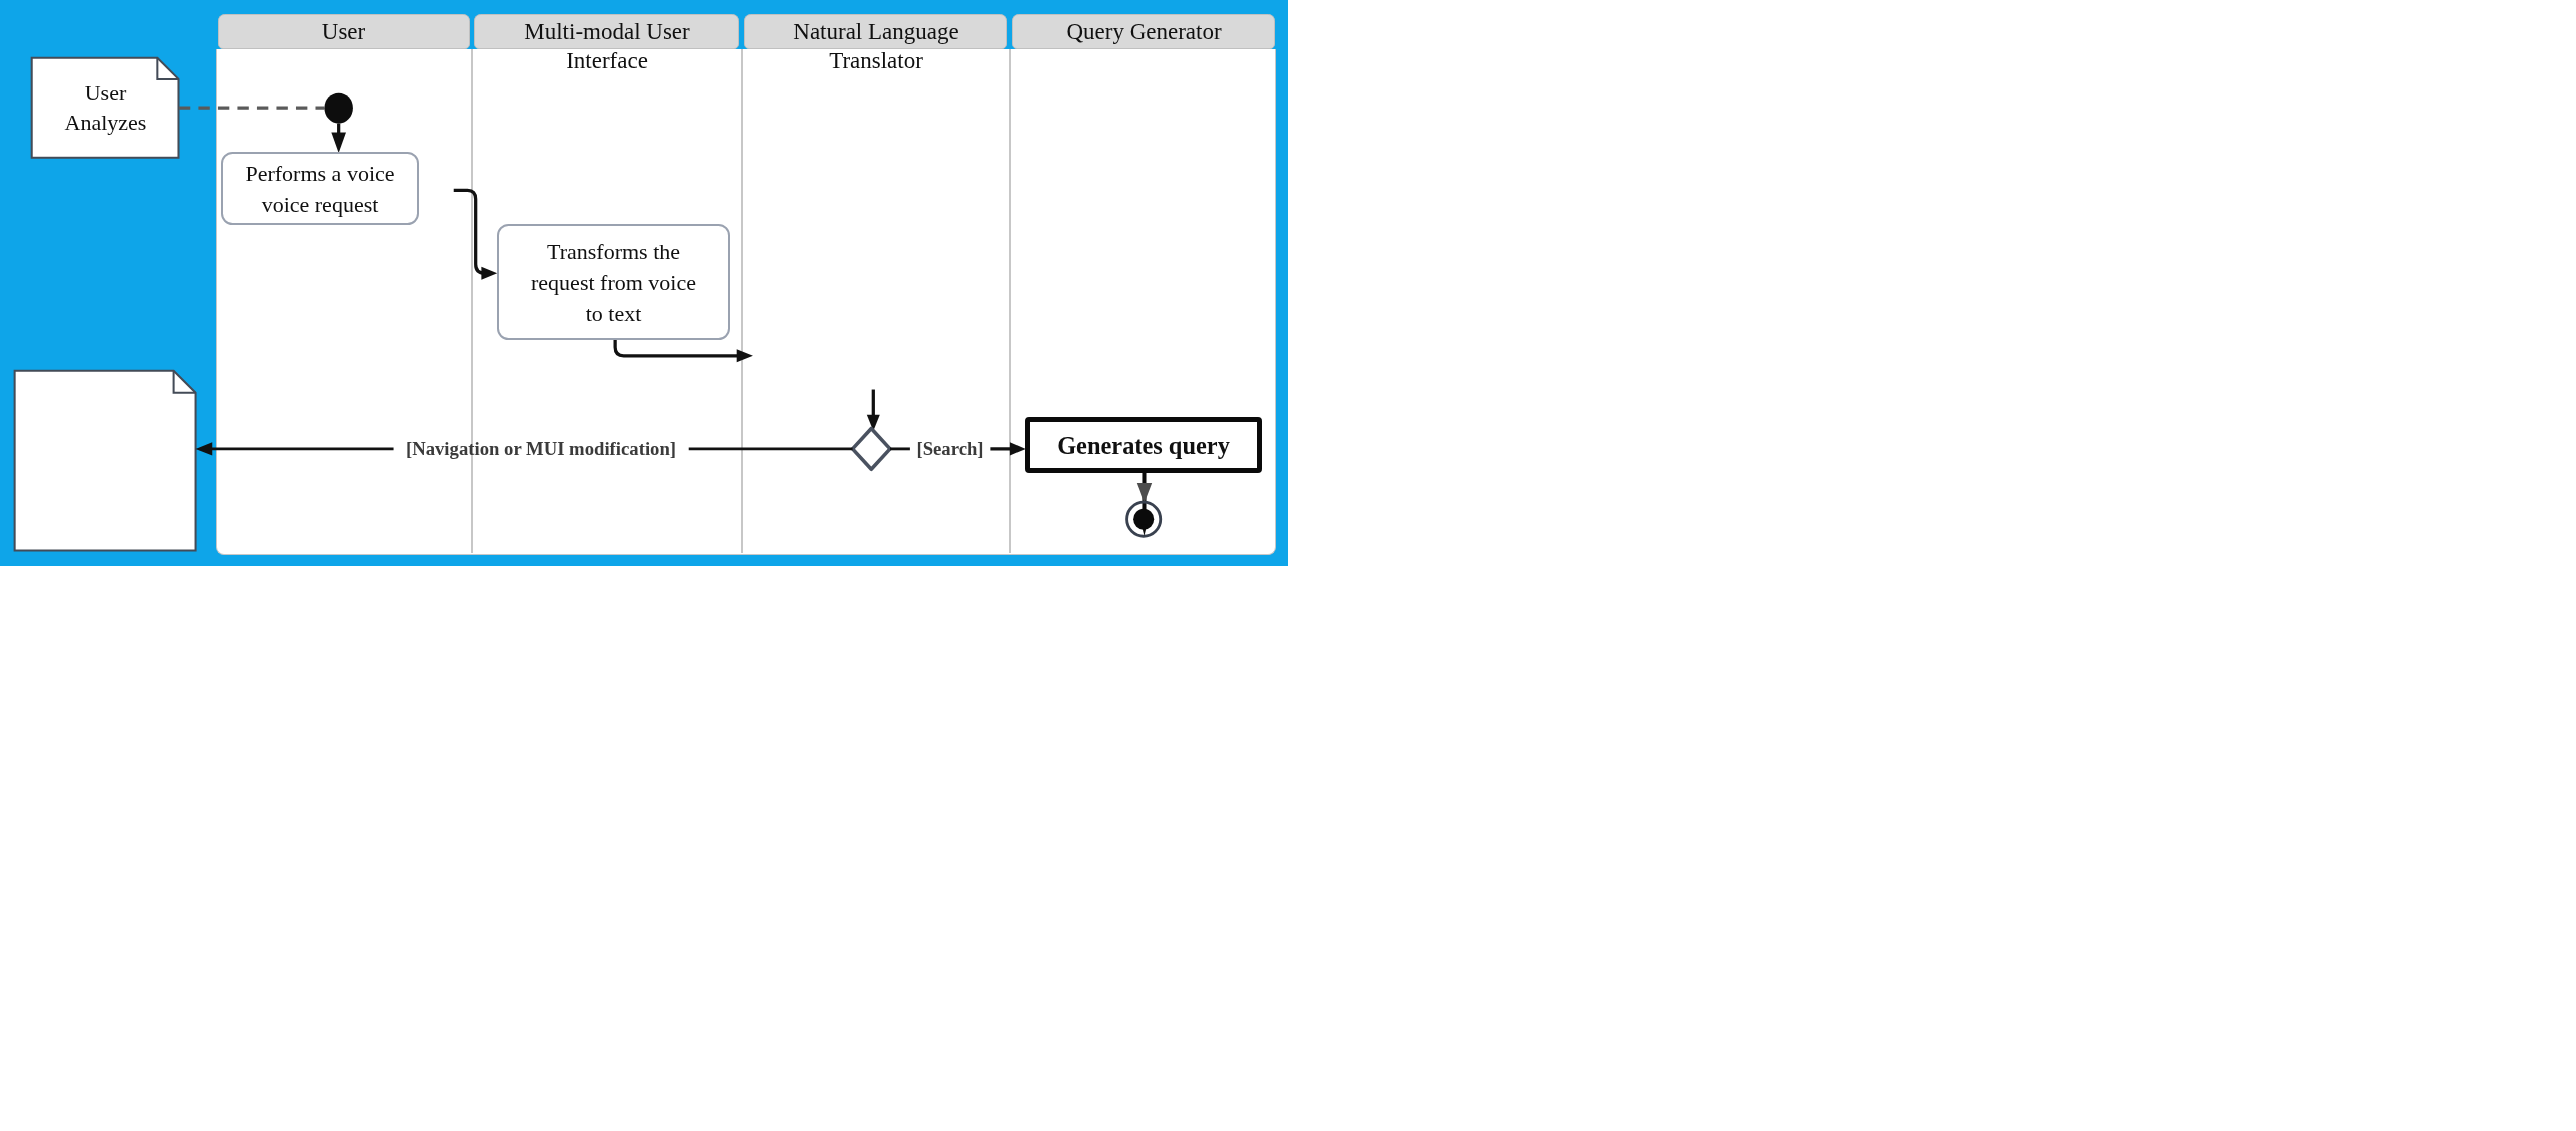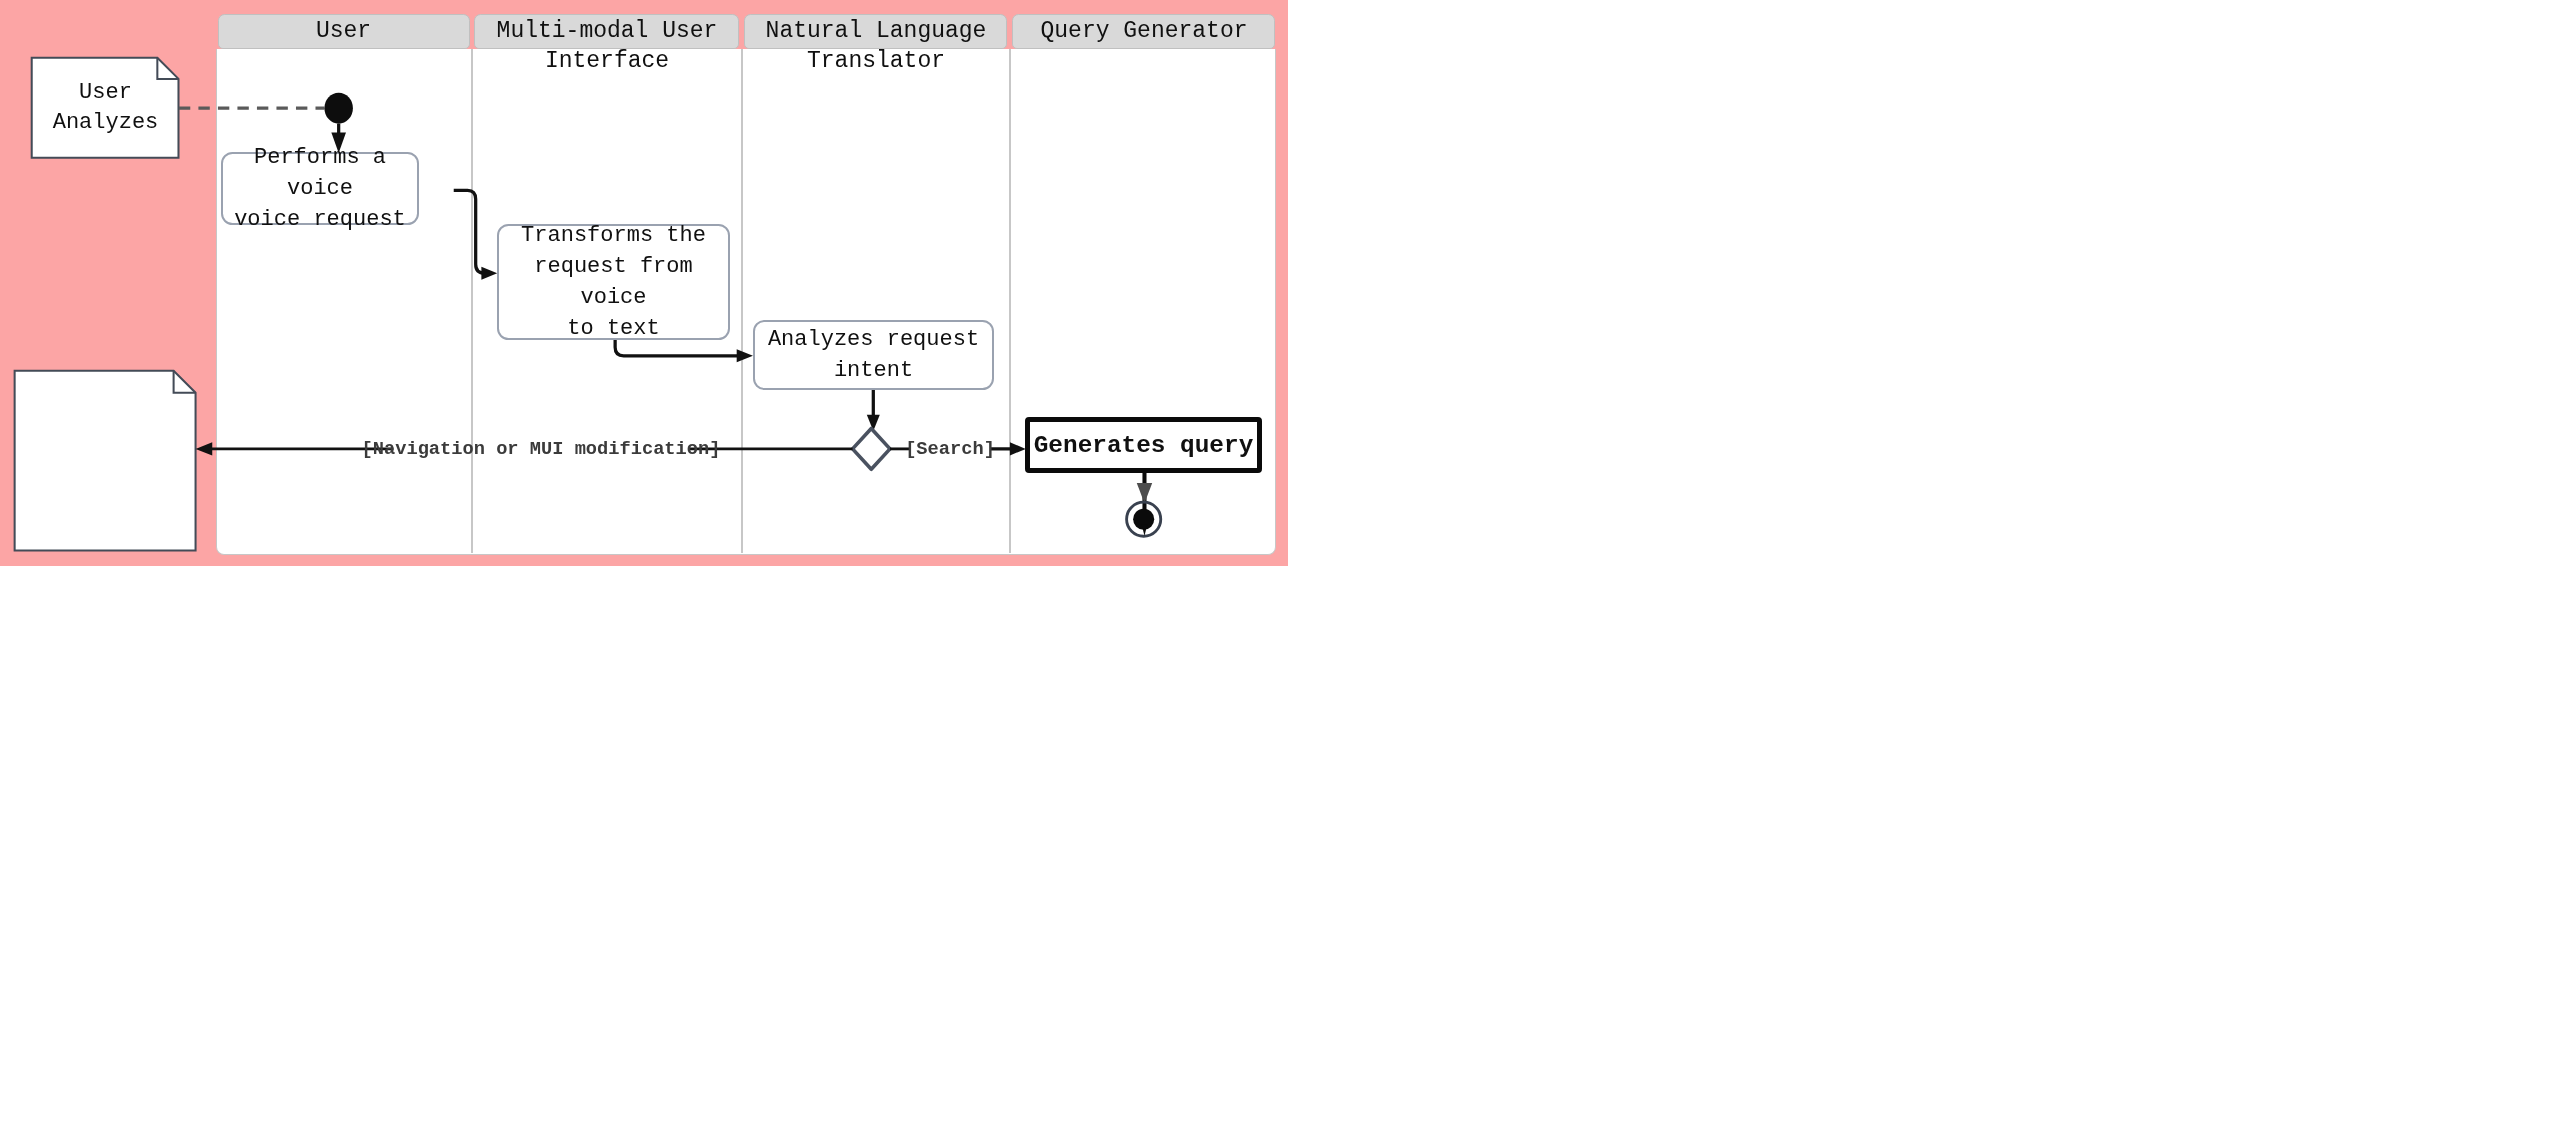--- a/index.html
+++ b/index.html
@@ -1,18 +1,18 @@
 <!DOCTYPE html>
 <html style="font-size:13px"><head>
 <meta charset="utf-8">
 <style>
   html,body{margin:0;padding:0;background:#ffffff;}
   #canvas{
-    position:relative;width:1288px;height:566px;background:#fca5a5;overflow:hidden;
-    font-family:Liberation Mono, monospace;color:#101010;
+    position:relative;width:1288px;height:566px;background:#0ea5e9;overflow:hidden;
+    font-family:Liberation Serif, serif;color:#101010;
   }
   
   .lane-body{
     position:absolute;left:216px;top:49px;width:1060px;height:506px;
     border:1.6px solid #c7c7c7;border-top:none;border-radius:0 0 8.1px 8.1px;
     background:#ffffff;box-sizing:border-box;
   }
   .lane-divider{position:absolute;top:0;width:1.6px;height:504px;background:#c7c7c7;}
   .lane-header{
     position:absolute;top:14px;height:35px;background:#d9d9d9;
@@ -130,24 +130,20 @@
 
   <div class="activity" style="left:221px;top:152px;width:198px;height:73px">
     <div>Performs a voice</div>
     <div>voice request</div>
   </div>
   <div class="activity" style="left:497px;top:224px;width:233px;height:116px">
     <div>Transforms the</div>
     <div>request from voice</div>
     <div>to text</div>
   </div>
-  <div class="activity" style="left:753px;top:320px;width:241px;height:70px">
-    <div>Analyzes request</div>
-    <div>intent</div>
-  </div>
   <div class="activity emphasis" style="left:1025px;top:417px;width:237px;height:56px">
     <div>Generates query</div>
   </div>
 
   <div class="guard" style="left:541px;top:449px">[Navigation or MUI modification]</div>
   <div class="guard" style="left:950px;top:449px">[Search]</div>
 
 </div>
 
 

